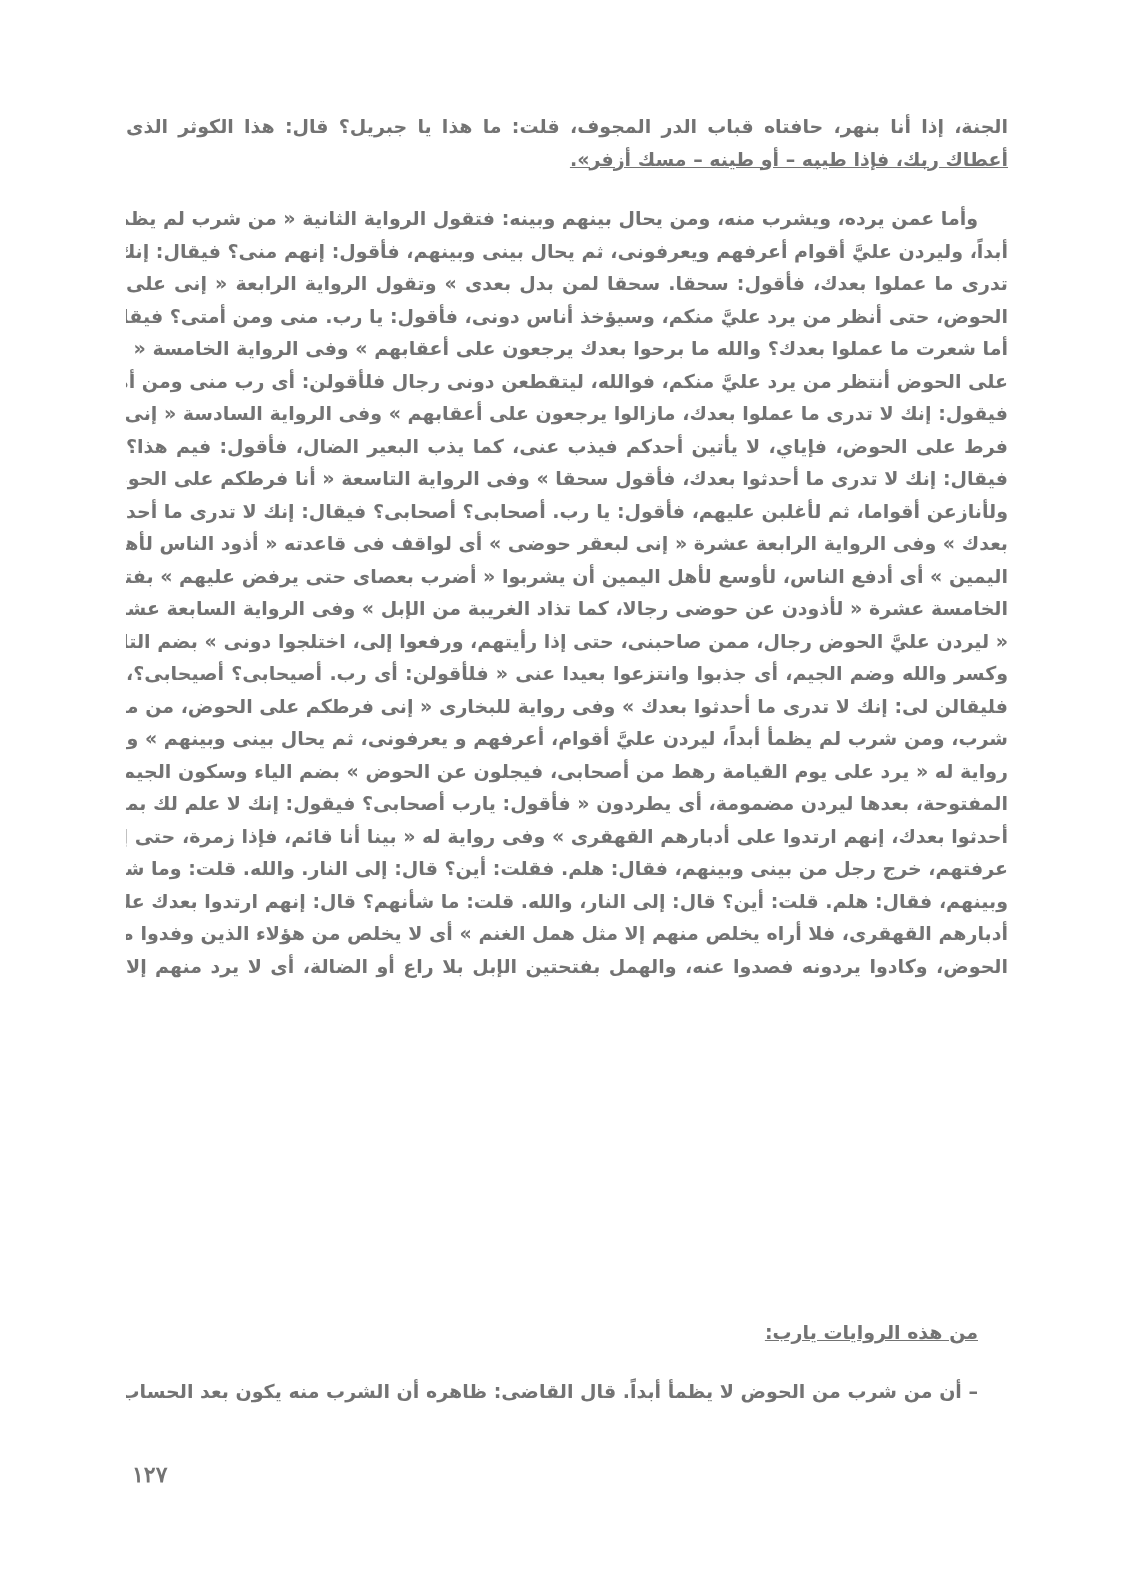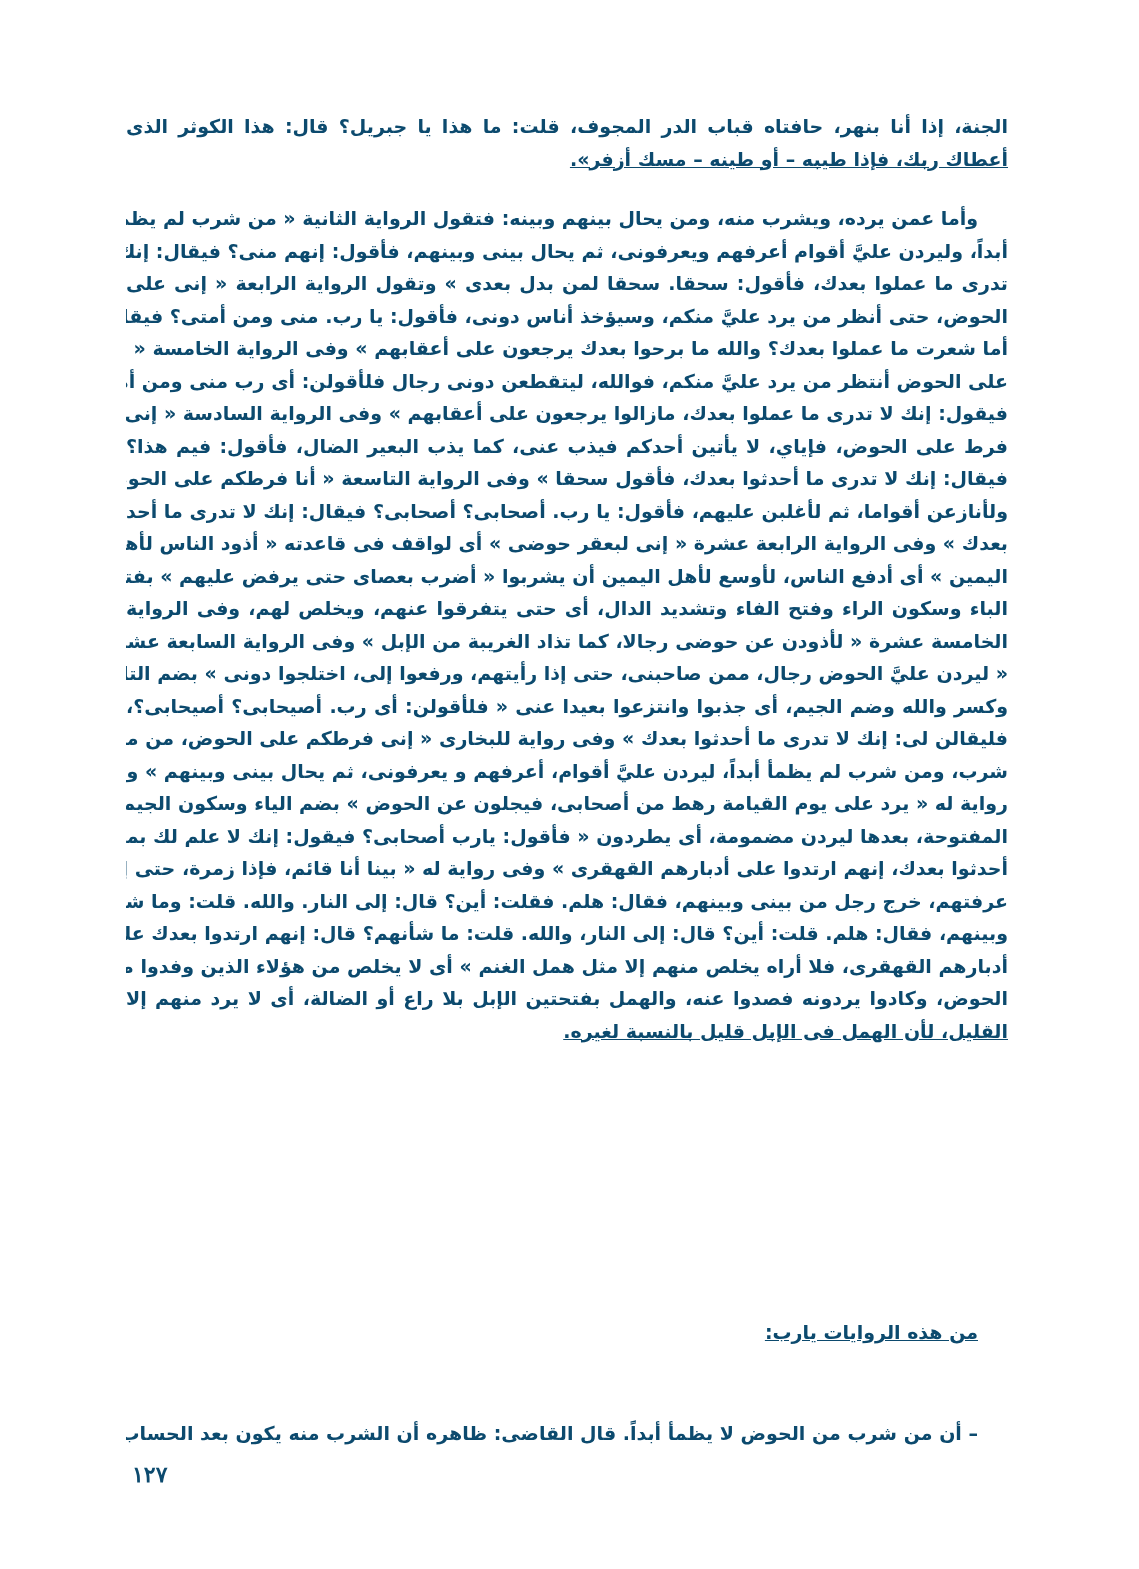--- a/index.html
+++ b/index.html
@@ -1,19 +1,19 @@
 <!DOCTYPE html>
 <html><head>
   <meta charset="utf-8">
   <style>
     html, body { margin: 0; padding: 0; background: #ffffff; }
     body { width: 1139px; height: 1569px; position: relative; overflow: hidden; }
     .page {
       position: absolute; left: 0; top: 0; width: 1139px; height: 1569px;
-      background: #ffffff; color: #0c4a6e;
+      background: #ffffff; color: #737373;
       font-family: "DejaVu Sans", sans-serif;
     }
     .text-block {
       position: absolute; left: 126px; width: 882px;
       direction: rtl;
     }
     .line {
       display: block; height: 32.5px; line-height: 32.5px;
       font-size: 19px; font-weight: bold; white-space: nowrap;
       text-align: justify; text-align-last: justify;
@@ -43,39 +43,37 @@
     <span class="line">تدرى ما عملوا بعدك، فأقول: سحقا. سحقا لمن بدل بعدى » وتقول الرواية الرابعة « إنى على</span>
     <span class="line">الحوض، حتى أنظر من يرد عليَّ منكم، وسيؤخذ أناس دونى، فأقول: يا رب. منى ومن أمتى؟ فيقال:</span>
     <span class="line">أما شعرت ما عملوا بعدك؟ والله ما برحوا بعدك يرجعون على أعقابهم » وفى الرواية الخامسة « إنى</span>
     <span class="line">على الحوض أنتظر من يرد عليَّ منكم، فوالله، ليتقطعن دونى رجال فلأقولن: أى رب منى ومن أمتى؟</span>
     <span class="line">فيقول: إنك لا تدرى ما عملوا بعدك، مازالوا يرجعون على أعقابهم » وفى الرواية السادسة « إنى لكم</span>
     <span class="line">فرط على الحوض، فإياي، لا يأتين أحدكم فيذب عنى، كما يذب البعير الضال، فأقول: فيم هذا؟</span>
     <span class="line">فيقال: إنك لا تدرى ما أحدثوا بعدك، فأقول سحقا » وفى الرواية التاسعة « أنا فرطكم على الحوض،</span>
     <span class="line">ولأنازعن أقواما، ثم لأغلبن عليهم، فأقول: يا رب. أصحابى؟ أصحابى؟ فيقال: إنك لا تدرى ما أحدثوا</span>
     <span class="line">بعدك » وفى الرواية الرابعة عشرة « إنى لبعقر حوضى » أى لواقف فى قاعدته « أذود الناس لأهل</span>
     <span class="line">اليمين » أى أدفع الناس، لأوسع لأهل اليمين أن يشربوا « أضرب بعصاى حتى يرفض عليهم » بفتح</span>
-    <span class="line">الباء وسكون الراء وفتح الفاء وتشديد الدال، أى حتى يتفرقوا عنهم، ويخلص لهم، وفى الرواية</span>
     <span class="line">الخامسة عشرة « لأذودن عن حوضى رجالا، كما تذاد الغريبة من الإبل » وفى الرواية السابعة عشرة</span>
     <span class="line">« ليردن عليَّ الحوض رجال، ممن صاحبنى، حتى إذا رأيتهم، ورفعوا إلى، اختلجوا دونى » بضم التاء</span>
     <span class="line">وكسر والله وضم الجيم، أى جذبوا وانتزعوا بعيدا عنى « فلأقولن: أى رب. أصيحابى؟ أصيحابى؟،</span>
     <span class="line">فليقالن لى: إنك لا تدرى ما أحدثوا بعدك » وفى رواية للبخارى « إنى فرطكم على الحوض، من مر عليَّ</span>
     <span class="line">شرب، ومن شرب لم يظمأ أبداً، ليردن عليَّ أقوام، أعرفهم و يعرفونى، ثم يحال بينى وبينهم » وفى</span>
     <span class="line">رواية له « يرد على يوم القيامة رهط من أصحابى، فيجلون عن الحوض » بضم الياء وسكون الجيم</span>
     <span class="line">المفتوحة، بعدها ليردن مضمومة، أى يطردون « فأقول: يارب أصحابى؟ فيقول: إنك لا علم لك بما</span>
     <span class="line">أحدثوا بعدك، إنهم ارتدوا على أدبارهم القهقرى » وفى رواية له « بينا أنا قائم، فإذا زمرة، حتى إذا</span>
     <span class="line">عرفتهم، خرج رجل من بينى وبينهم، فقال: هلم. فقلت: أين؟ قال: إلى النار. والله. قلت: وما شأنهم؟</span>
     <span class="line">وبينهم، فقال: هلم. قلت: أين؟ قال: إلى النار، والله. قلت: ما شأنهم؟ قال: إنهم ارتدوا بعدك على</span>
     <span class="line">أدبارهم القهقرى، فلا أراه يخلص منهم إلا مثل همل الغنم » أى لا يخلص من هؤلاء الذين وفدوا من</span>
     <span class="line">الحوض، وكادوا يردونه فصدوا عنه، والهمل بفتحتين الإبل بلا راع أو الضالة، أى لا يرد منهم إلا</span>
-    <span class="line last">القليل، لأن الهمل فى الإبل قليل بالنسبة لغيره.</span>
   </div>
 
   <div class="text-block" style="top:1316px;">
     <span class="line last indent">من هذه الروايات يارب:</span>
   </div>
 
-  <div class="text-block" style="top:1375px;margin-top:42px;">
+  <div class="text-block" style="top:1375px;">
     <span class="line indent">– أن من شرب من الحوض لا يظمأ أبداً. قال القاضى: ظاهره أن الشرب منه يكون بعد الحساب</span>
   </div>
 
   <div class="page-number">١٢٧</div>
 
 </div>
 
 </body></html>

